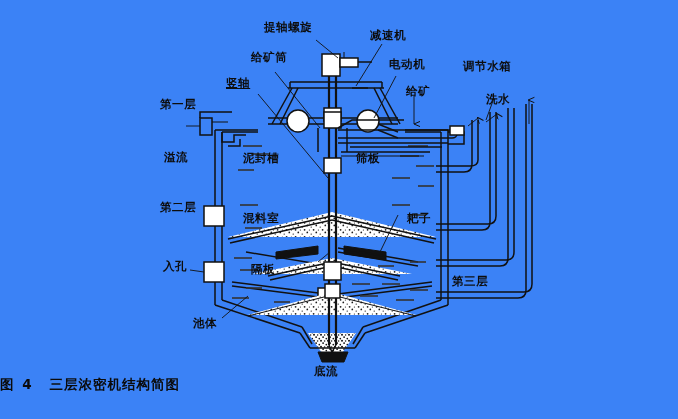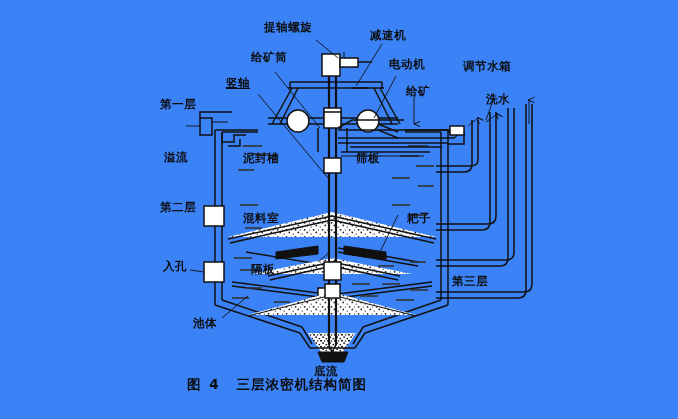--- a/index.html
+++ b/index.html
@@ -49,21 +49,20 @@
     white-space: nowrap;
     letter-spacing: 0.6px;
     line-height: 1;
     user-select: none;
   }
   .caption {
     position: absolute;
     left: 0;
     top: 376px;
     width: 554px;
-    text-align: center;
     font-family: "DejaVu Sans", "Liberation Sans", sans-serif;
     font-size: 13.5px;
     font-weight: 700;
     color: #0b0b0b;
     letter-spacing: 1px;
     white-space: nowrap;
   }
   .caption .capnum { letter-spacing: 2px; }
   .caption .capgap { display: inline-block; width: 16px; }
 </style>

